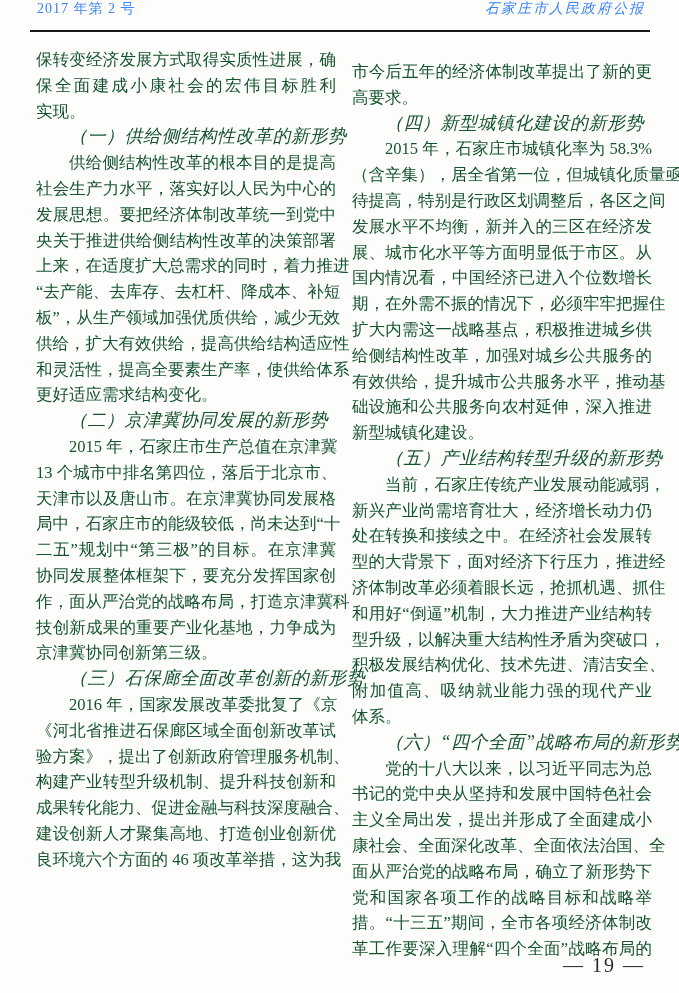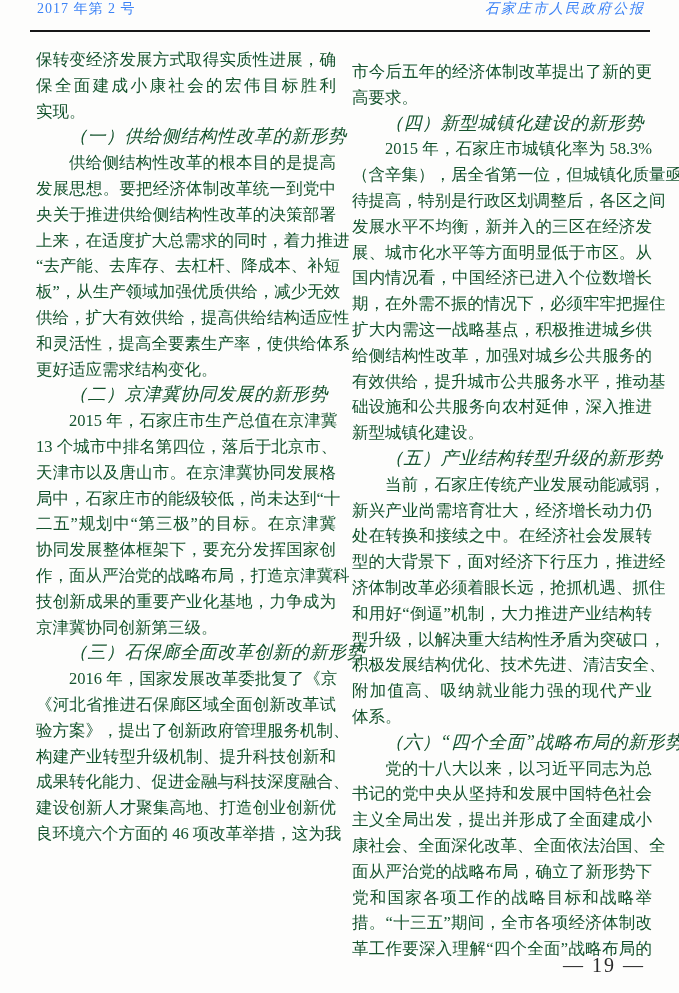--- a/index.html
+++ b/index.html
@@ -83,20 +83,21 @@
   </div>
 
   <div class="header-rule"></div>
 
   <div class="col col-left">
       <div class="line body">保转变经济发展方式取得实质性进展，确</div>
       <div class="line body">保全面建成小康社会的宏伟目标胜利</div>
       <div class="line end">实现。</div>
       <div class="line heading">（一）供给侧结构性改革的新形势</div>
       <div class="line start">供给侧结构性改革的根本目的是提高</div>
+      <div class="line body">社会生产力水平，落实好以人民为中心的</div>
       <div class="line body">发展思想。要把经济体制改革统一到党中</div>
       <div class="line body">央关于推进供给侧结构性改革的决策部署</div>
       <div class="line body">上来，在适度扩大总需求的同时，着力推进</div>
       <div class="line body">“去产能、去库存、去杠杆、降成本、补短</div>
       <div class="line body">板”，从生产领域加强优质供给，减少无效</div>
       <div class="line body">供给，扩大有效供给，提高供给结构适应性</div>
       <div class="line body">和灵活性，提高全要素生产率，使供给体系</div>
       <div class="line end">更好适应需求结构变化。</div>
       <div class="line heading">（二）京津冀协同发展的新形势</div>
       <div class="line start">2015 年，石家庄市生产总值在京津冀</div>

